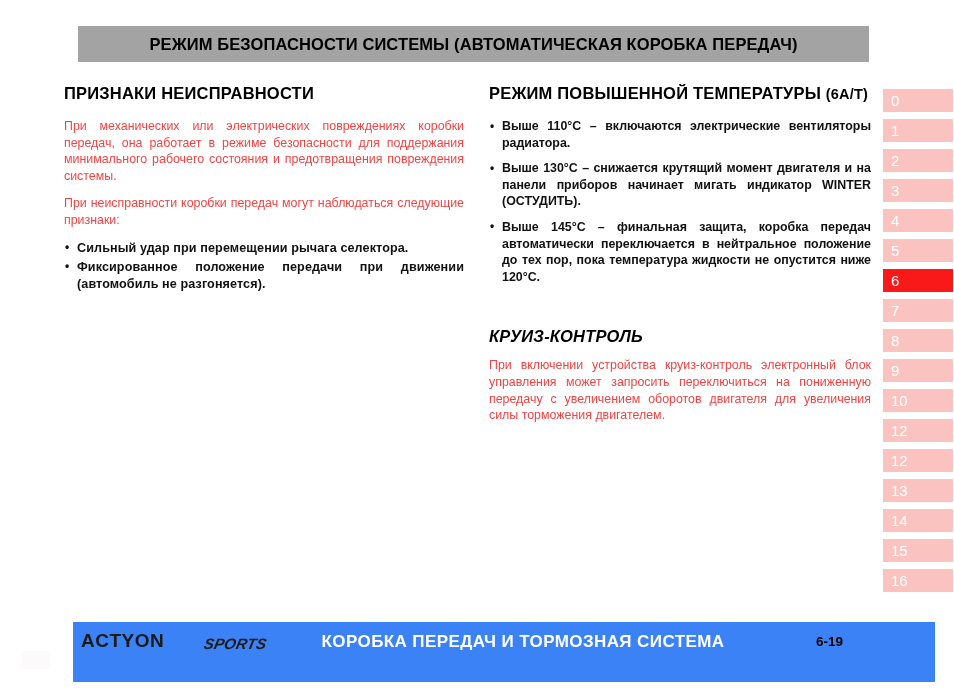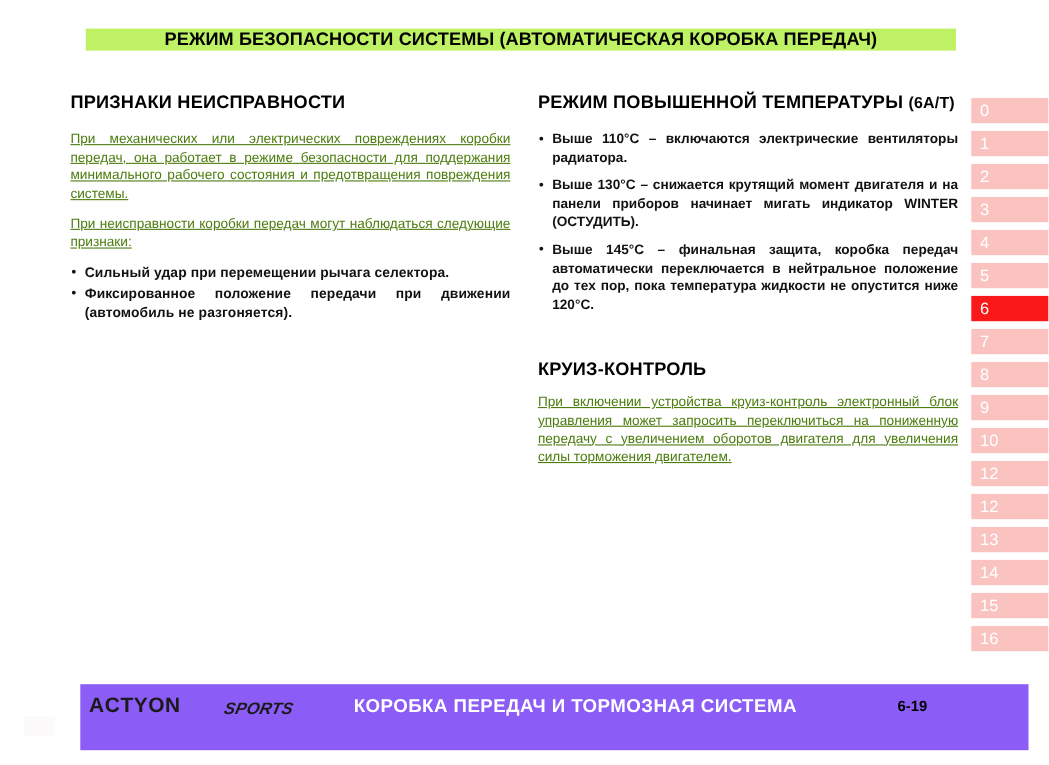--- a/index.html
+++ b/index.html
@@ -18,22 +18,22 @@
     position: absolute;
     inset: 0;
   }
 
   
   .header-bar {
     position: absolute;
     left: 78px;
     top: 26px;
     width: 791px;
-    height: 20px;
-    background: #bef264;
+    height: 36px;
+    background: #a3a3a3;
     display: flex;
     align-items: center;
     justify-content: center;
   }
   .header-title {
     font-size: 16.5px;
     font-weight: bold;
     color: #000000;
     letter-spacing: 0.1px;
     white-space: nowrap;
@@ -70,23 +70,22 @@
     font-size: 16.5px;
     font-weight: bold;
     color: #000;
     letter-spacing: 0.2px;
   }
 
   p.body-text {
     margin: 0 0 11px 0;
     font-size: 12.4px;
     line-height: 16.6px;
-    color: #4d7c0f;
+    color: #ef4444;
     text-align: justify;
-    text-decoration: underline;
   }
   p.body-text:last-child { margin-bottom: 0; }
 
   ul.bullets {
     margin: 0;
     padding: 0;
     list-style: none;
   }
   ul.bullets li {
     position: relative;
@@ -146,21 +145,21 @@
     background: #fa1919;
   }
 
   
   .footer-bar {
     position: absolute;
     left: 73px;
     top: 622px;
     width: 862px;
     height: 60px;
-    background: #8b5cf6;
+    background: #3b82f6;
   }
   .footer-logo {
     position: absolute;
     left: 8px;
     top: 8px;
     height: 22px;
     width: 225px;
   }
   .footer-center {
     position: absolute;
@@ -211,21 +210,21 @@
     </ul>
   </div>
 
   <div class="col-right">
     <h2 class="section-heading"><span>РЕЖИМ ПОВЫШЕННОЙ ТЕМПЕРАТУРЫ </span><span class="sub">(6А/Т)</span></h2>
     <ul class="bullets spaced">
       <li>Выше 110°C – включаются электрические вентиляторы радиатора.</li>
       <li>Выше 130°C – снижается крутящий момент двигателя и на панели приборов начинает мигать индикатор WINTER (ОСТУДИТЬ).</li>
       <li>Выше 145°C – финальная защита, коробка передач автоматически переключается в нейтральное положение до тех пор, пока температура жидкости не опустится ниже 120°C.</li>
     </ul>
-    <h2 class="section-heading-2" style="margin-top:42px;">КРУИЗ-КОНТРОЛЬ</h2>
+    <h2 class="section-heading-2" style="margin-top:42px;font-style:italic;">КРУИЗ-КОНТРОЛЬ</h2>
     <p class="body-text">При включении устройства круиз-контроль электронный блок управления может запросить переключиться на пониженную передачу с увеличением оборотов двигателя для увеличения силы торможения двигателем.</p>
   </div>
 
   <div class="tab-strip">
     <div class="tab">
         <span class="tab-label">0</span>
       </div>
     <div class="tab">
         <span class="tab-label">1</span>
       </div>

